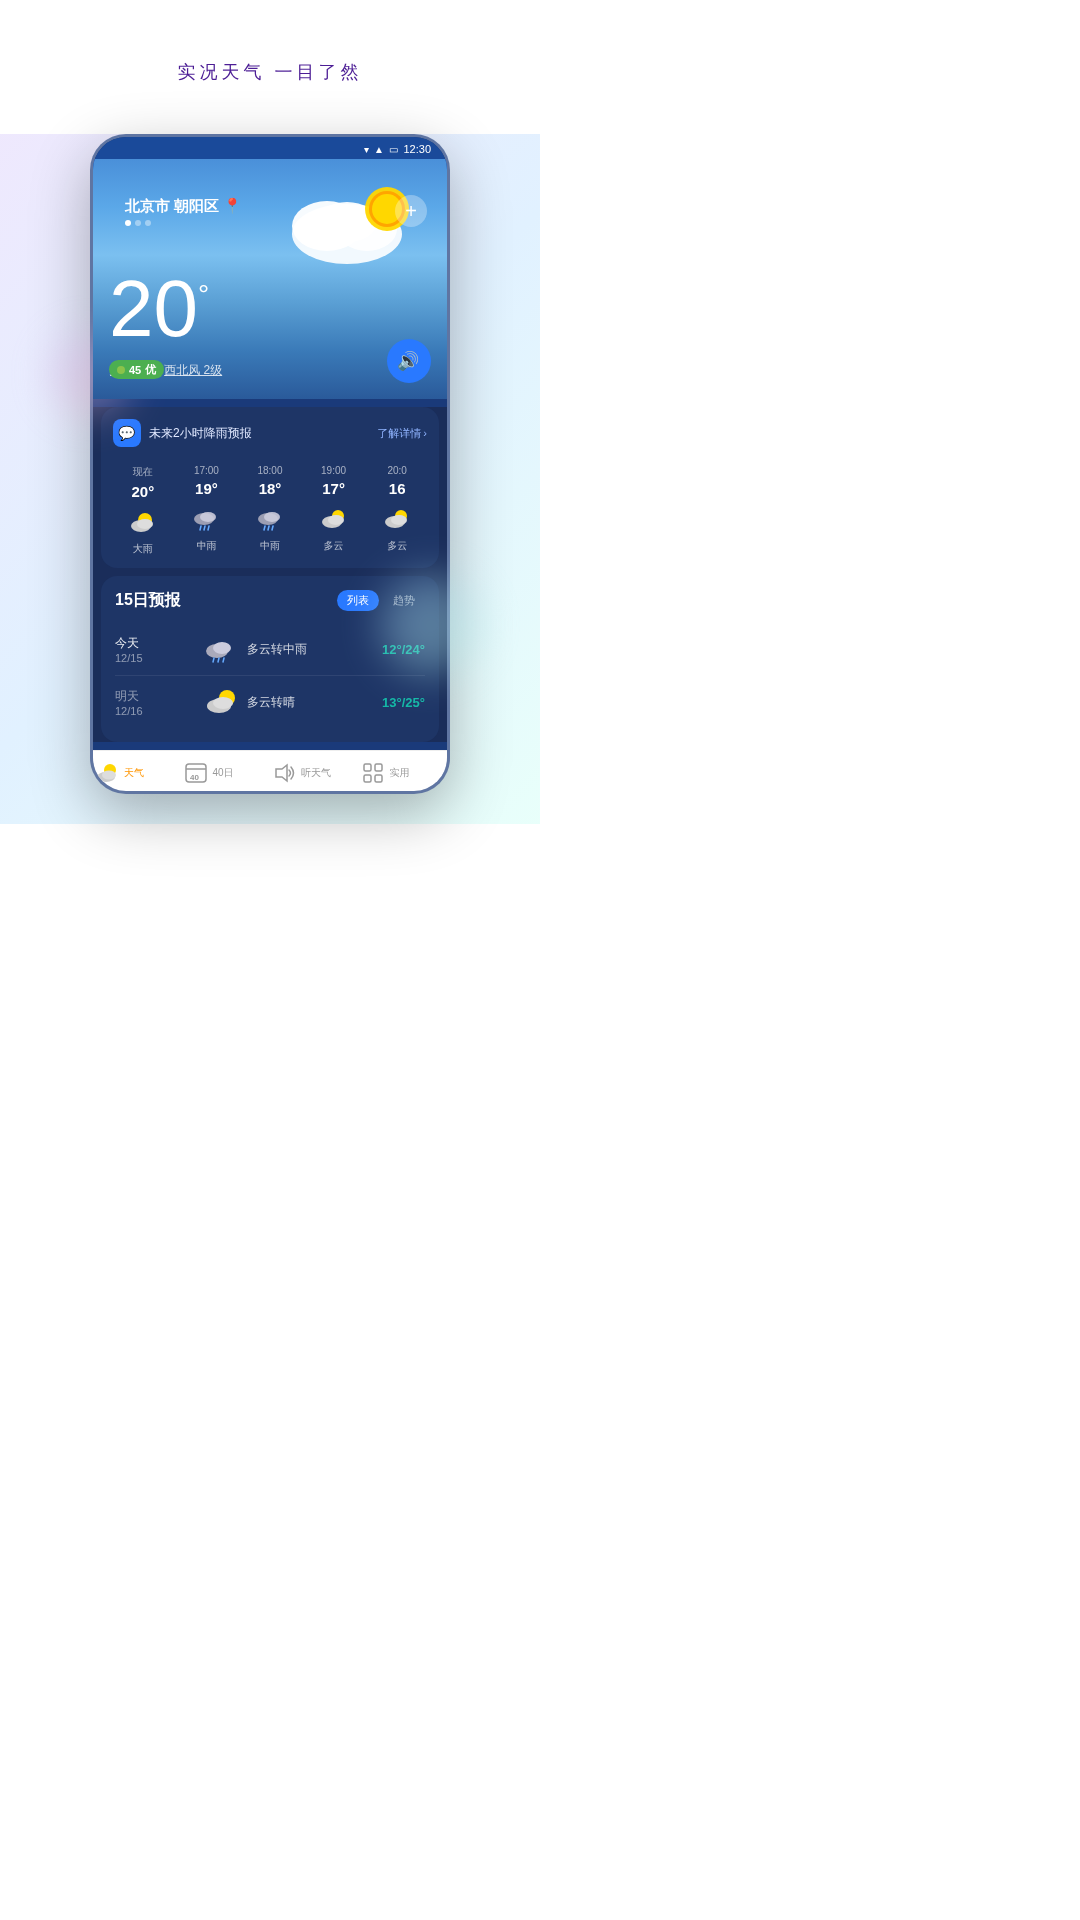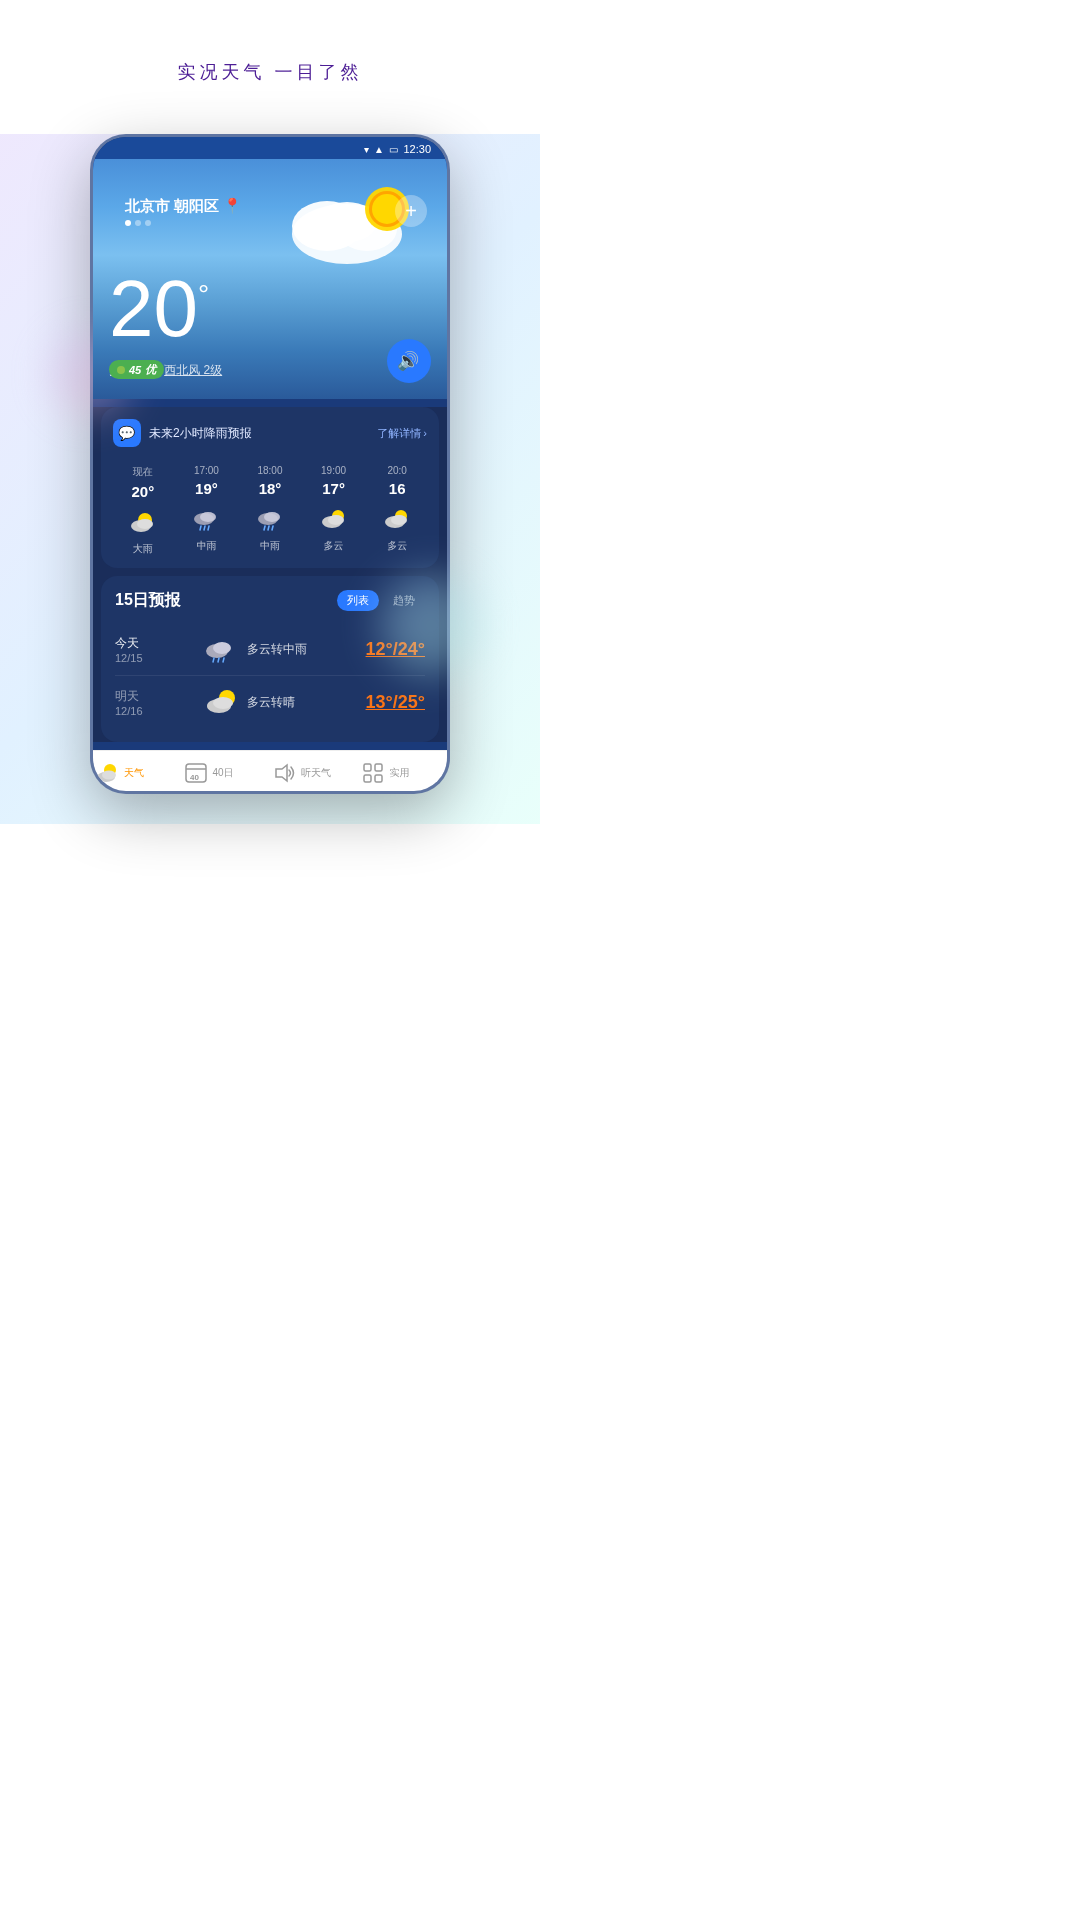--- a/index.html
+++ b/index.html
@@ -197,21 +197,20 @@
     .aqi-badge {
       display: inline-flex;
       align-items: center;
       gap: 4px;
       background: #4caf50;
       border-radius: 10px;
       padding: 2px 8px;
       color: #fff;
       font-size: 11px;
       font-weight: 600;
-      font-style: italic;
     }
     .aqi-dot {
       width: 8px; height: 8px;
       background: #8bc34a;
       border-radius: 50%;
     }
 
     
     .speaker-btn {
       position: absolute;
@@ -358,24 +357,23 @@
     .forecast-icon-wrap {
       width: 36px; height: 36px;
       flex-shrink: 0;
     }
     .forecast-desc {
       flex: 1;
       color: rgba(255,255,255,0.8);
       font-size: 12px;
     }
     .forecast-temps {
-      color: #f97316;
-      font-size: 18px;
+      color: #14b8a6;
+      font-size: 13px;
       font-weight: 600;
-      text-decoration: underline;
     }
 
     
     .bottom-nav {
       background: #fff;
       border-top: 1px solid #eee;
       display: flex;
       padding: 8px 0 4px;
     }
     .nav-item {

